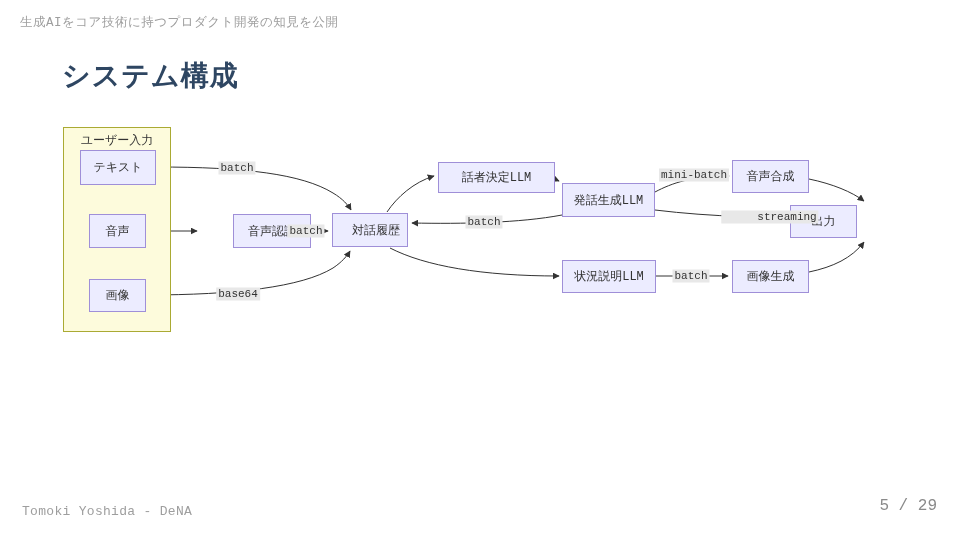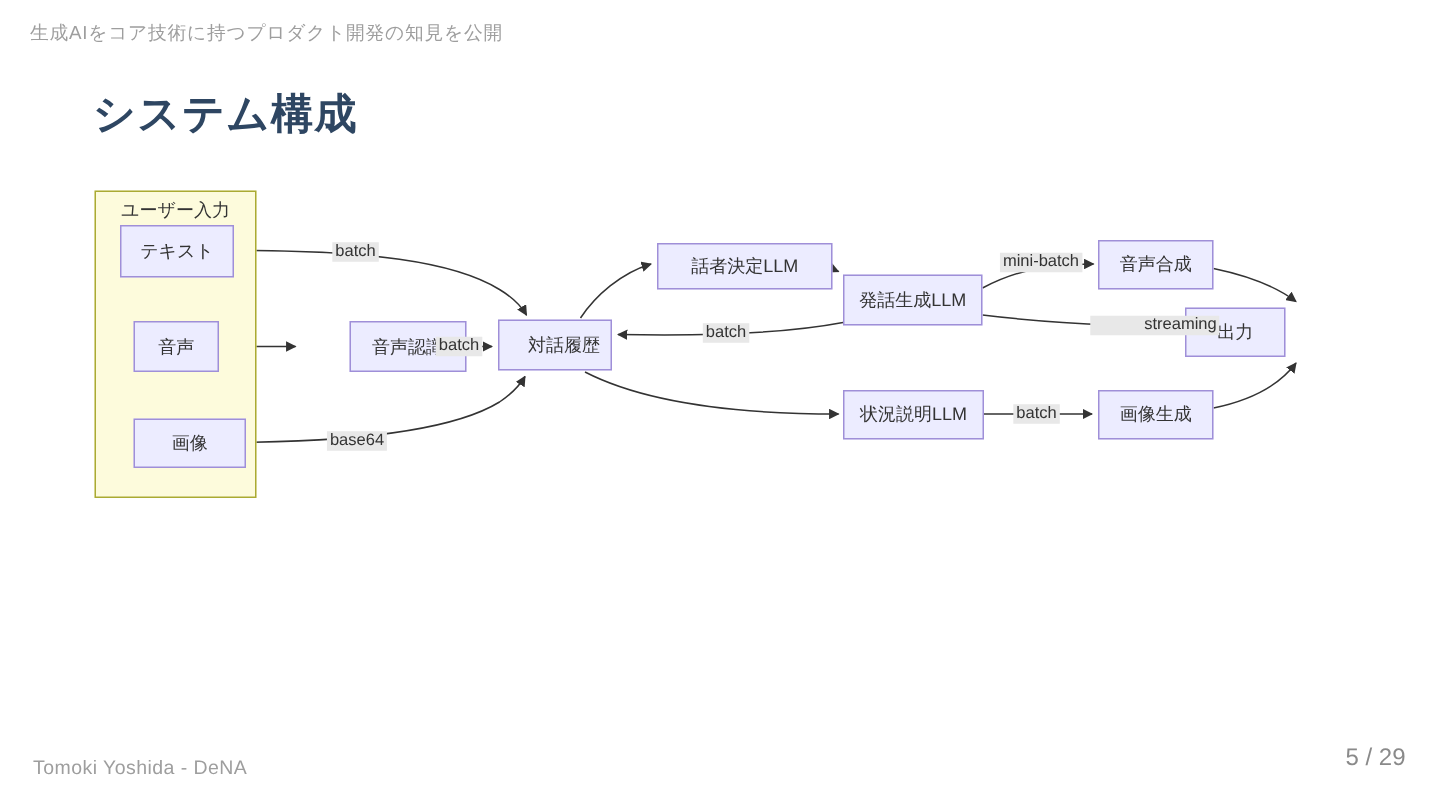--- a/index.html
+++ b/index.html
@@ -12,21 +12,21 @@
     --group-border: #aaaa33;
     --edge: #333333;
     --edge-label-bg: #e8e8e8;
   }
   * { margin: 0; padding: 0; box-sizing: border-box; }
   html, body { background: #ffffff; }
   body {
     font-family: "Liberation Sans", "DejaVu Sans", sans-serif;
     width: 960px; height: 540px; position: relative; overflow: hidden;
   }
-  .slide { position: absolute; inset: 0; background: #ffffff; }
+  .slide { position: absolute; inset: 0; background: #ffffff; font-family: Liberation Mono, monospace; }
 
   .header-text {
     position: absolute; left: 20px; top: 14px;
     font-size: 12.5px; color: var(--muted-text); letter-spacing: 0.5px;
   }
   .slide-title {
     position: absolute; left: 62px; top: 57px;
     font-size: 28px; font-weight: 700; color: var(--title); letter-spacing: 1px;
   }
   .footer-author {
@@ -91,21 +91,21 @@
       <path d="M 656 276 L 728 276" marker-end="url(#arrow)"></path>
       <path d="M 809 272 C 833 267 852 258 864 242" marker-end="url(#arrow)"></path>
     </svg>
 
     <div class="group-box">
       <div class="group-label">ユーザー入力</div>
     </div>
 
     <div class="node" style="left:80px;  top:150px; width:76px; height:35px;">テキスト</div>
     <div class="node" style="left:89px;  top:214px; width:57px; height:34px;">音声</div>
-    <div class="node" style="left:89px;  top:279px; width:75px; height:33px;">画像</div>
+    <div class="node" style="left:89px;  top:279px; width:57px; height:33px;">画像</div>
     <div class="node" style="left:201px; top:214px; width:78px; height:34px;margin-left:32px;">音声認識</div>
     <div class="node" style="left:332px; top:213px; width:76px; height:34px;padding-left:12px;">対話履歴</div>
     <div class="node" style="left:438px; top:162px; width:117px; height:31px;">話者決定LLM</div>
     <div class="node" style="left:562px; top:183px; width:93px; height:34px;">発話生成LLM</div>
     <div class="node" style="left:562px; top:260px; width:94px; height:33px;">状況説明LLM</div>
     <div class="node" style="left:732px; top:160px; width:77px; height:33px;">音声合成</div>
     <div class="node" style="left:732px; top:260px; width:77px; height:33px;">画像生成</div>
     <div class="node" style="left:790px; top:205px; width:67px; height:33px;">出力</div>
 
     <div class="edge-label" style="left:237px; top:168px;">batch</div>

